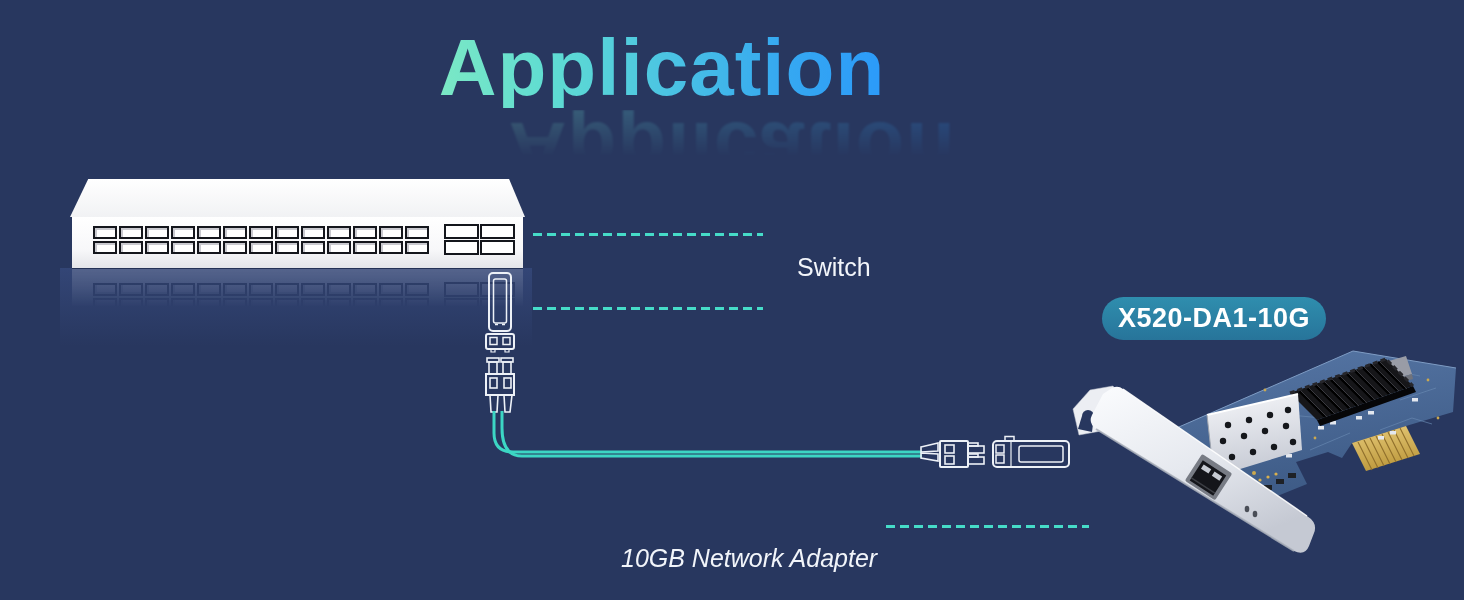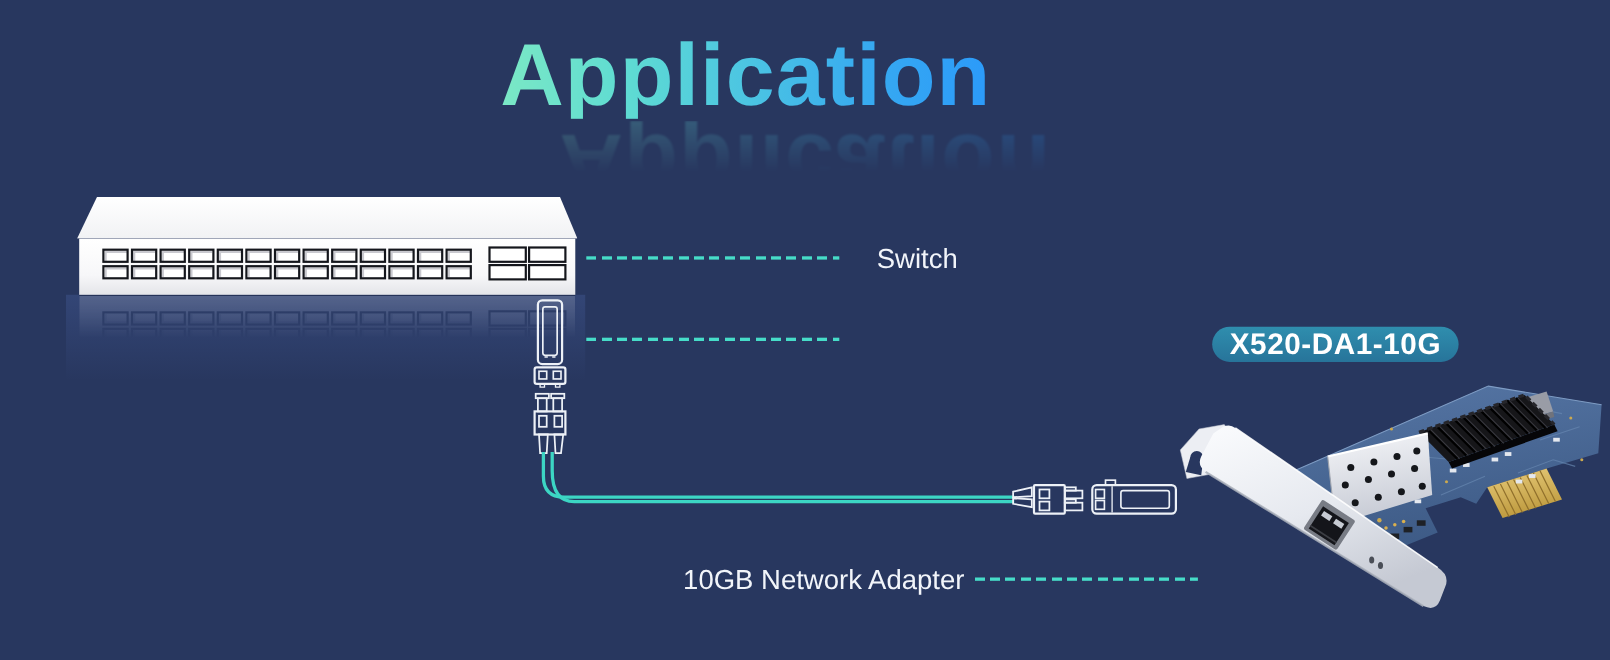--- a/index.html
+++ b/index.html
@@ -1,20 +1,20 @@
 <!DOCTYPE html>
 <html><head>
 <meta charset="utf-8">
 <style>
   html,body{margin:0;padding:0;}
   #stage{position:relative;width:1464px;height:600px;background:#28375F;overflow:hidden;
          font-family:"Liberation Sans",sans-serif;}
 
   
-  .title-wrap{position:absolute;left:16px;top:28px;width:1324px;text-align:center;}
+  .title-wrap{position:absolute;left:0;top:28px;width:1324px;text-align:center;}
   .title{display:inline-block;font-size:80px;line-height:1;font-weight:bold;letter-spacing:1px;
          background:linear-gradient(90deg,#7BE8C5 0%,#5FDCD2 25%,#4CC5E2 50%,#37AAF0 75%,#2B9AFA 100%);
          -webkit-background-clip:text;background-clip:text;color:transparent;}
   .title-reflection-wrap{position:absolute;left:0;top:110px;width:1464px;text-align:center;}
   .title-reflection{display:inline-block;font-size:80px;line-height:1;font-weight:bold;letter-spacing:1px;
          background:linear-gradient(90deg,#7BE8C5,#4CC5E2,#2B9AFA);
          -webkit-background-clip:text;background-clip:text;color:transparent;
          transform:scaleY(-1);opacity:.28;filter:blur(1.2px);
          -webkit-mask-image:linear-gradient(to bottom,transparent 42%,rgba(0,0,0,.8) 100%);
                  mask-image:linear-gradient(to bottom,transparent 42%,rgba(0,0,0,.8) 100%);}
@@ -33,30 +33,30 @@
   .sw-sfp{position:absolute;left:372px;top:7px;display:grid;
           grid-template-columns:repeat(2,35px);grid-template-rows:repeat(2,15px);gap:1px;}
   .sw-sfp-cell{border:2px solid #14161c;background:#fff;}
   .sw-reflect{top:90px;transform:scaleY(-1);opacity:.22;filter:blur(.6px);box-shadow:none;
           -webkit-mask-image:linear-gradient(to bottom,transparent 25%,rgba(0,0,0,.85) 100%);
                   mask-image:linear-gradient(to bottom,transparent 25%,rgba(0,0,0,.85) 100%);}
   .sw-glow{position:absolute;left:60px;top:268px;width:472px;height:78px;
           background:linear-gradient(180deg,rgba(96,128,210,.20),rgba(96,128,210,0));}
 
   
-  .lbl{position:absolute;color:#F2F5FA;font-size:25px;white-space:nowrap;}
+  .lbl{position:absolute;color:#F2F5FA;font-size:25px;white-space:nowrap;margin-top:31px;}
   #lbl-switch{left:797px;top:222px;}
   #lbl-transceiver{left:797px;top:295px;}
-  #lbl-adapter{left:621px;top:513px;}
+  #lbl-adapter{left:621px;top:513px;font-style:italic;}
   .dash{position:absolute;height:3px;
         background:repeating-linear-gradient(90deg,#46DCC8 0 9px,transparent 9px 14px);}
   #dash-switch{left:533px;top:233px;width:230px;}
   #dash-transceiver{left:533px;top:307px;width:230px;}
   #dash-adapter{left:886px;top:525px;width:203px;}
-  #badge{position:absolute;left:1102px;top:297px;width:224px;height:32px;border-radius:22px;
+  #badge{position:absolute;left:1102px;top:297px;width:224px;height:43px;border-radius:22px;
         background:linear-gradient(180deg,#2F8EAE 0%,#27749A 100%);
         display:flex;align-items:center;justify-content:center;
         color:#fff;font-weight:bold;font-size:27px;letter-spacing:.5px;}
 
   
   #cable-svg{position:absolute;left:455px;top:265px;width:645px;height:215px;}
   #adapter-svg{position:absolute;left:1060px;top:330px;width:404px;height:270px;}
 </style>
 </head>
 <body>

